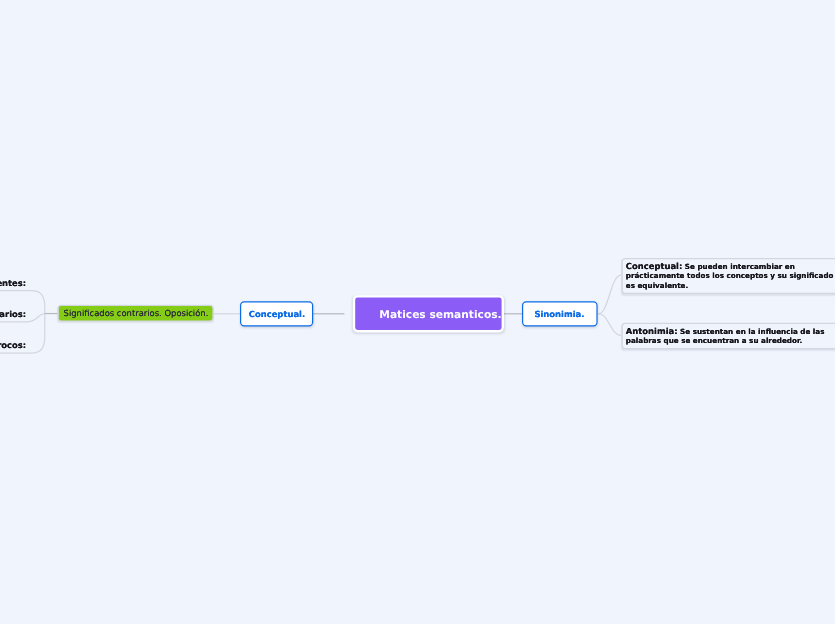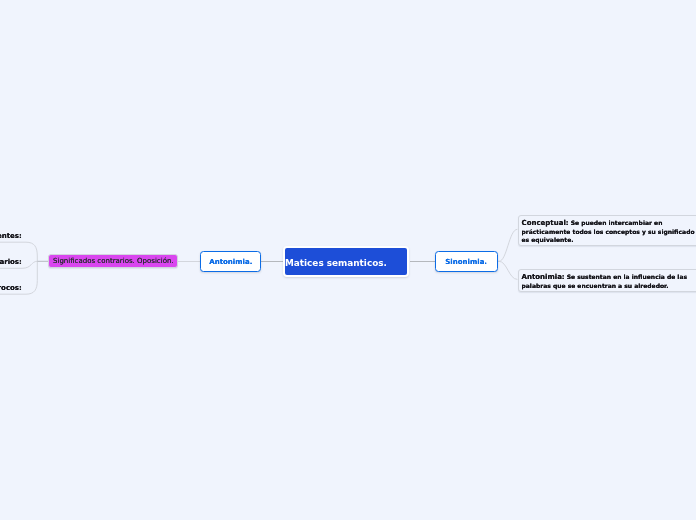--- a/index.html
+++ b/index.html
@@ -3,30 +3,30 @@
 <meta charset="utf-8">
 <style>
   html,body{margin:0;padding:0;}
   body{width:696px;height:520px;overflow:hidden;background:#f0f4fd;
        font-family:"DejaVu Sans","Liberation Sans",sans-serif;
        -webkit-font-smoothing:antialiased;}
   #stage{position:relative;width:696px;height:520px;}
   svg.links{position:absolute;left:0;top:0;width:696px;height:520px;}
   .node{position:absolute;box-sizing:border-box;white-space:nowrap;}
 
-  .root{left:283px;top:246.1px;width:126px;height:31px;
-        background:#1d4ed8;color:#ffffff;border:2px solid #ffffff;border-radius:4px;
-        font-weight:bold;font-size:8.9px;line-height:31px;text-align:left;
+  .root{left:294px;top:246.1px;width:126px;height:31px;
+        background:#8b5cf6;color:#ffffff;border:2px solid #ffffff;border-radius:4px;
+        font-weight:bold;font-size:8.9px;line-height:31px;text-align:right;
         box-shadow:0 1px 2px rgba(60,70,90,.18);}
 
   .lvl1{text-shadow:0 0 0.4px currentColor;background:#ffffff;border:1.8px solid #0c6ce6;border-radius:3.5px;color:#0c6ce6;
         font-weight:bold;font-size:7px;text-align:center;line-height:21px;
         box-shadow:0 1px 2px rgba(60,70,90,.18);}
 
-  .lvl2{text-shadow:0 0 0.35px currentColor;background:#d946ef;border:1px solid #d2d6de;border-radius:3px;color:#2c2c34;box-shadow:0 1px 1px rgba(90,100,125,.12);
+  .lvl2{text-shadow:0 0 0.35px currentColor;background:#84cc16;border:1px solid #d2d6de;border-radius:3px;color:#2c2c34;box-shadow:0 1px 1px rgba(90,100,125,.12);
         font-size:7px;height:14px;line-height:12px;padding:0 4px;}
 
   .lvl3{text-shadow:0 0 0.55px currentColor;background:#f0f4fd;border:1px solid #d2d6de;border-radius:3px;color:#16161c;box-shadow:0 1px 1px rgba(90,100,125,.12);
         font-size:6px;font-weight:bold;line-height:7.6px;padding:3.6px 3px 1.6px;white-space:normal;}
   .lvl3 .tag{font-size:7px;}
 
   .leaf{text-shadow:0 0 0.4px currentColor;position:absolute;font-size:7px;font-weight:bold;color:#17171d;
         text-align:right;white-space:nowrap;line-height:7.6px;}
 </style>
 </head>
@@ -45,21 +45,21 @@
       <path d="M 494.5 261.3 L 499 261.3 C 507 261.3 509 229.3 517.4 229.3"></path>
       <path d="M 494.5 261.3 L 499 261.3 C 507 261.3 509 279.4 517.4 279.4"></path>
     </g>
   </svg>
 
   <div class="node root">
     <span>Matices semanticos.</span>
   </div>
 
   <div class="node lvl1" style="left:200.4px;top:250.5px;width:60.8px;height:21px;">
-    <span>Antonimia.</span>
+    <span>Conceptual.</span>
   </div>
 
   <div class="node lvl1" style="left:434.7px;top:250.5px;width:63px;height:21px;">
     <span>Sinonimia.</span>
   </div>
 
   <div class="node lvl2" style="left:48px;top:254px;width:130px;">
     <span>Significados contrarios. Oposición.</span>
   </div>
 

